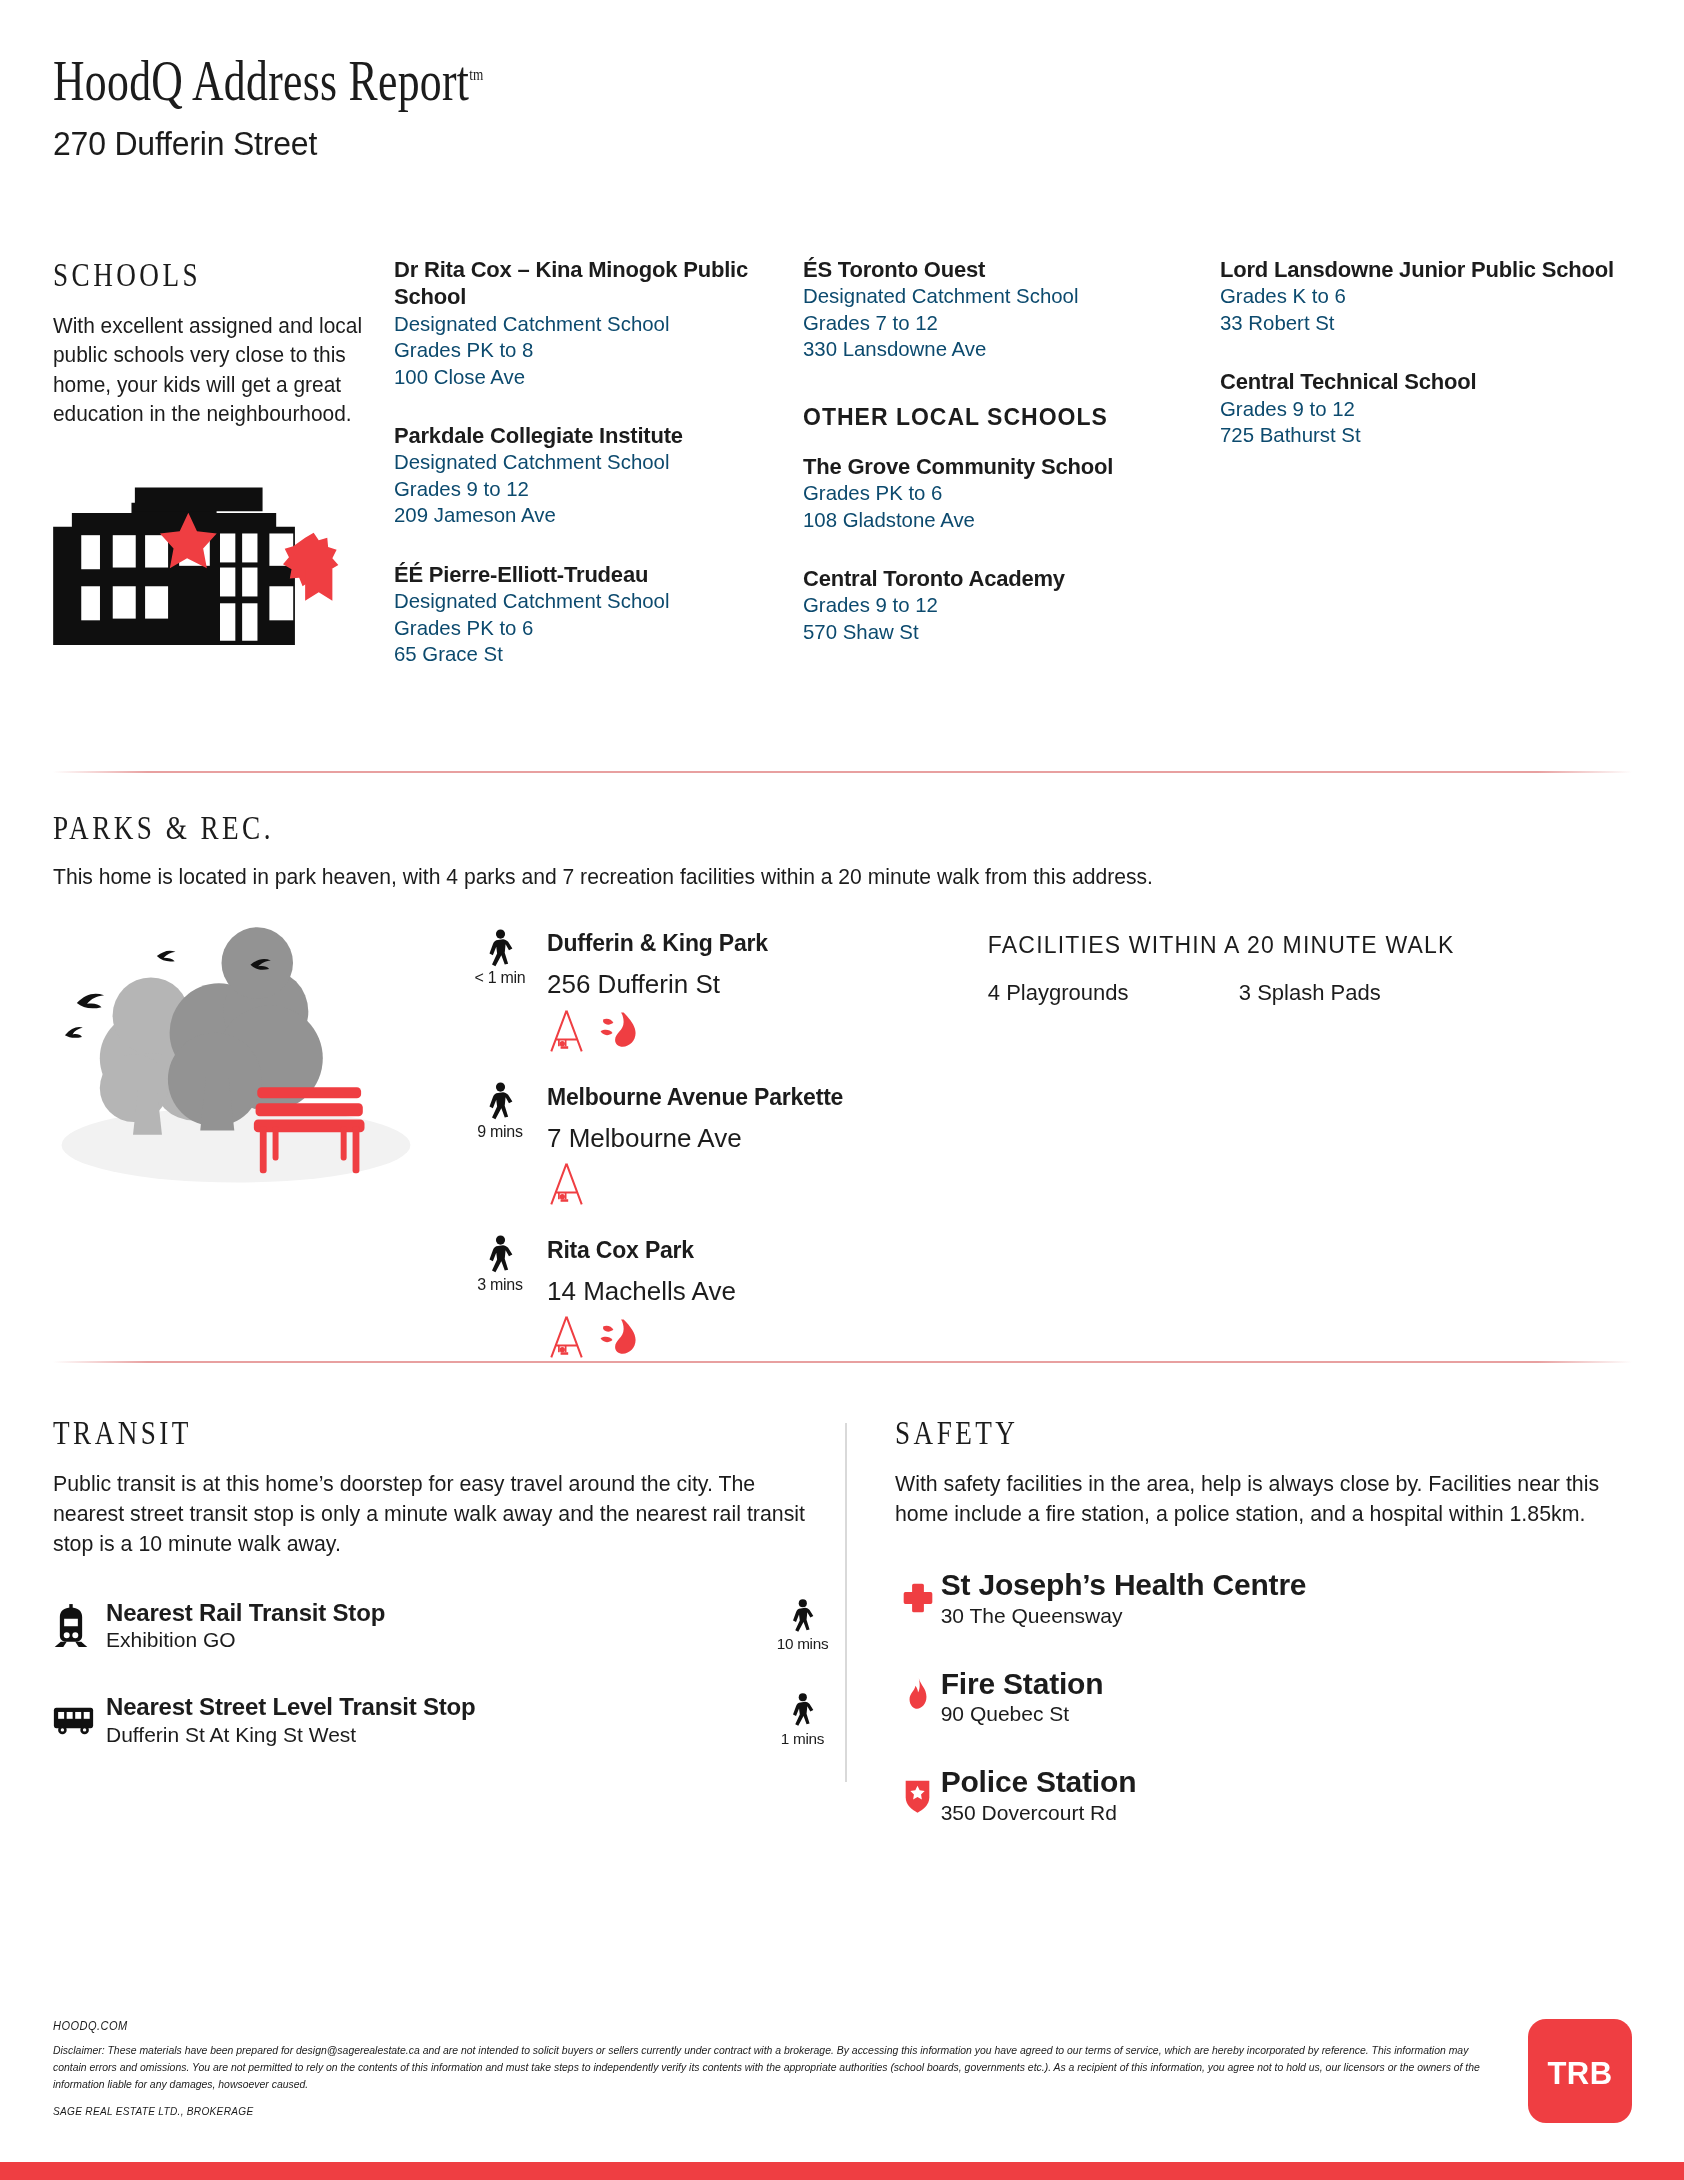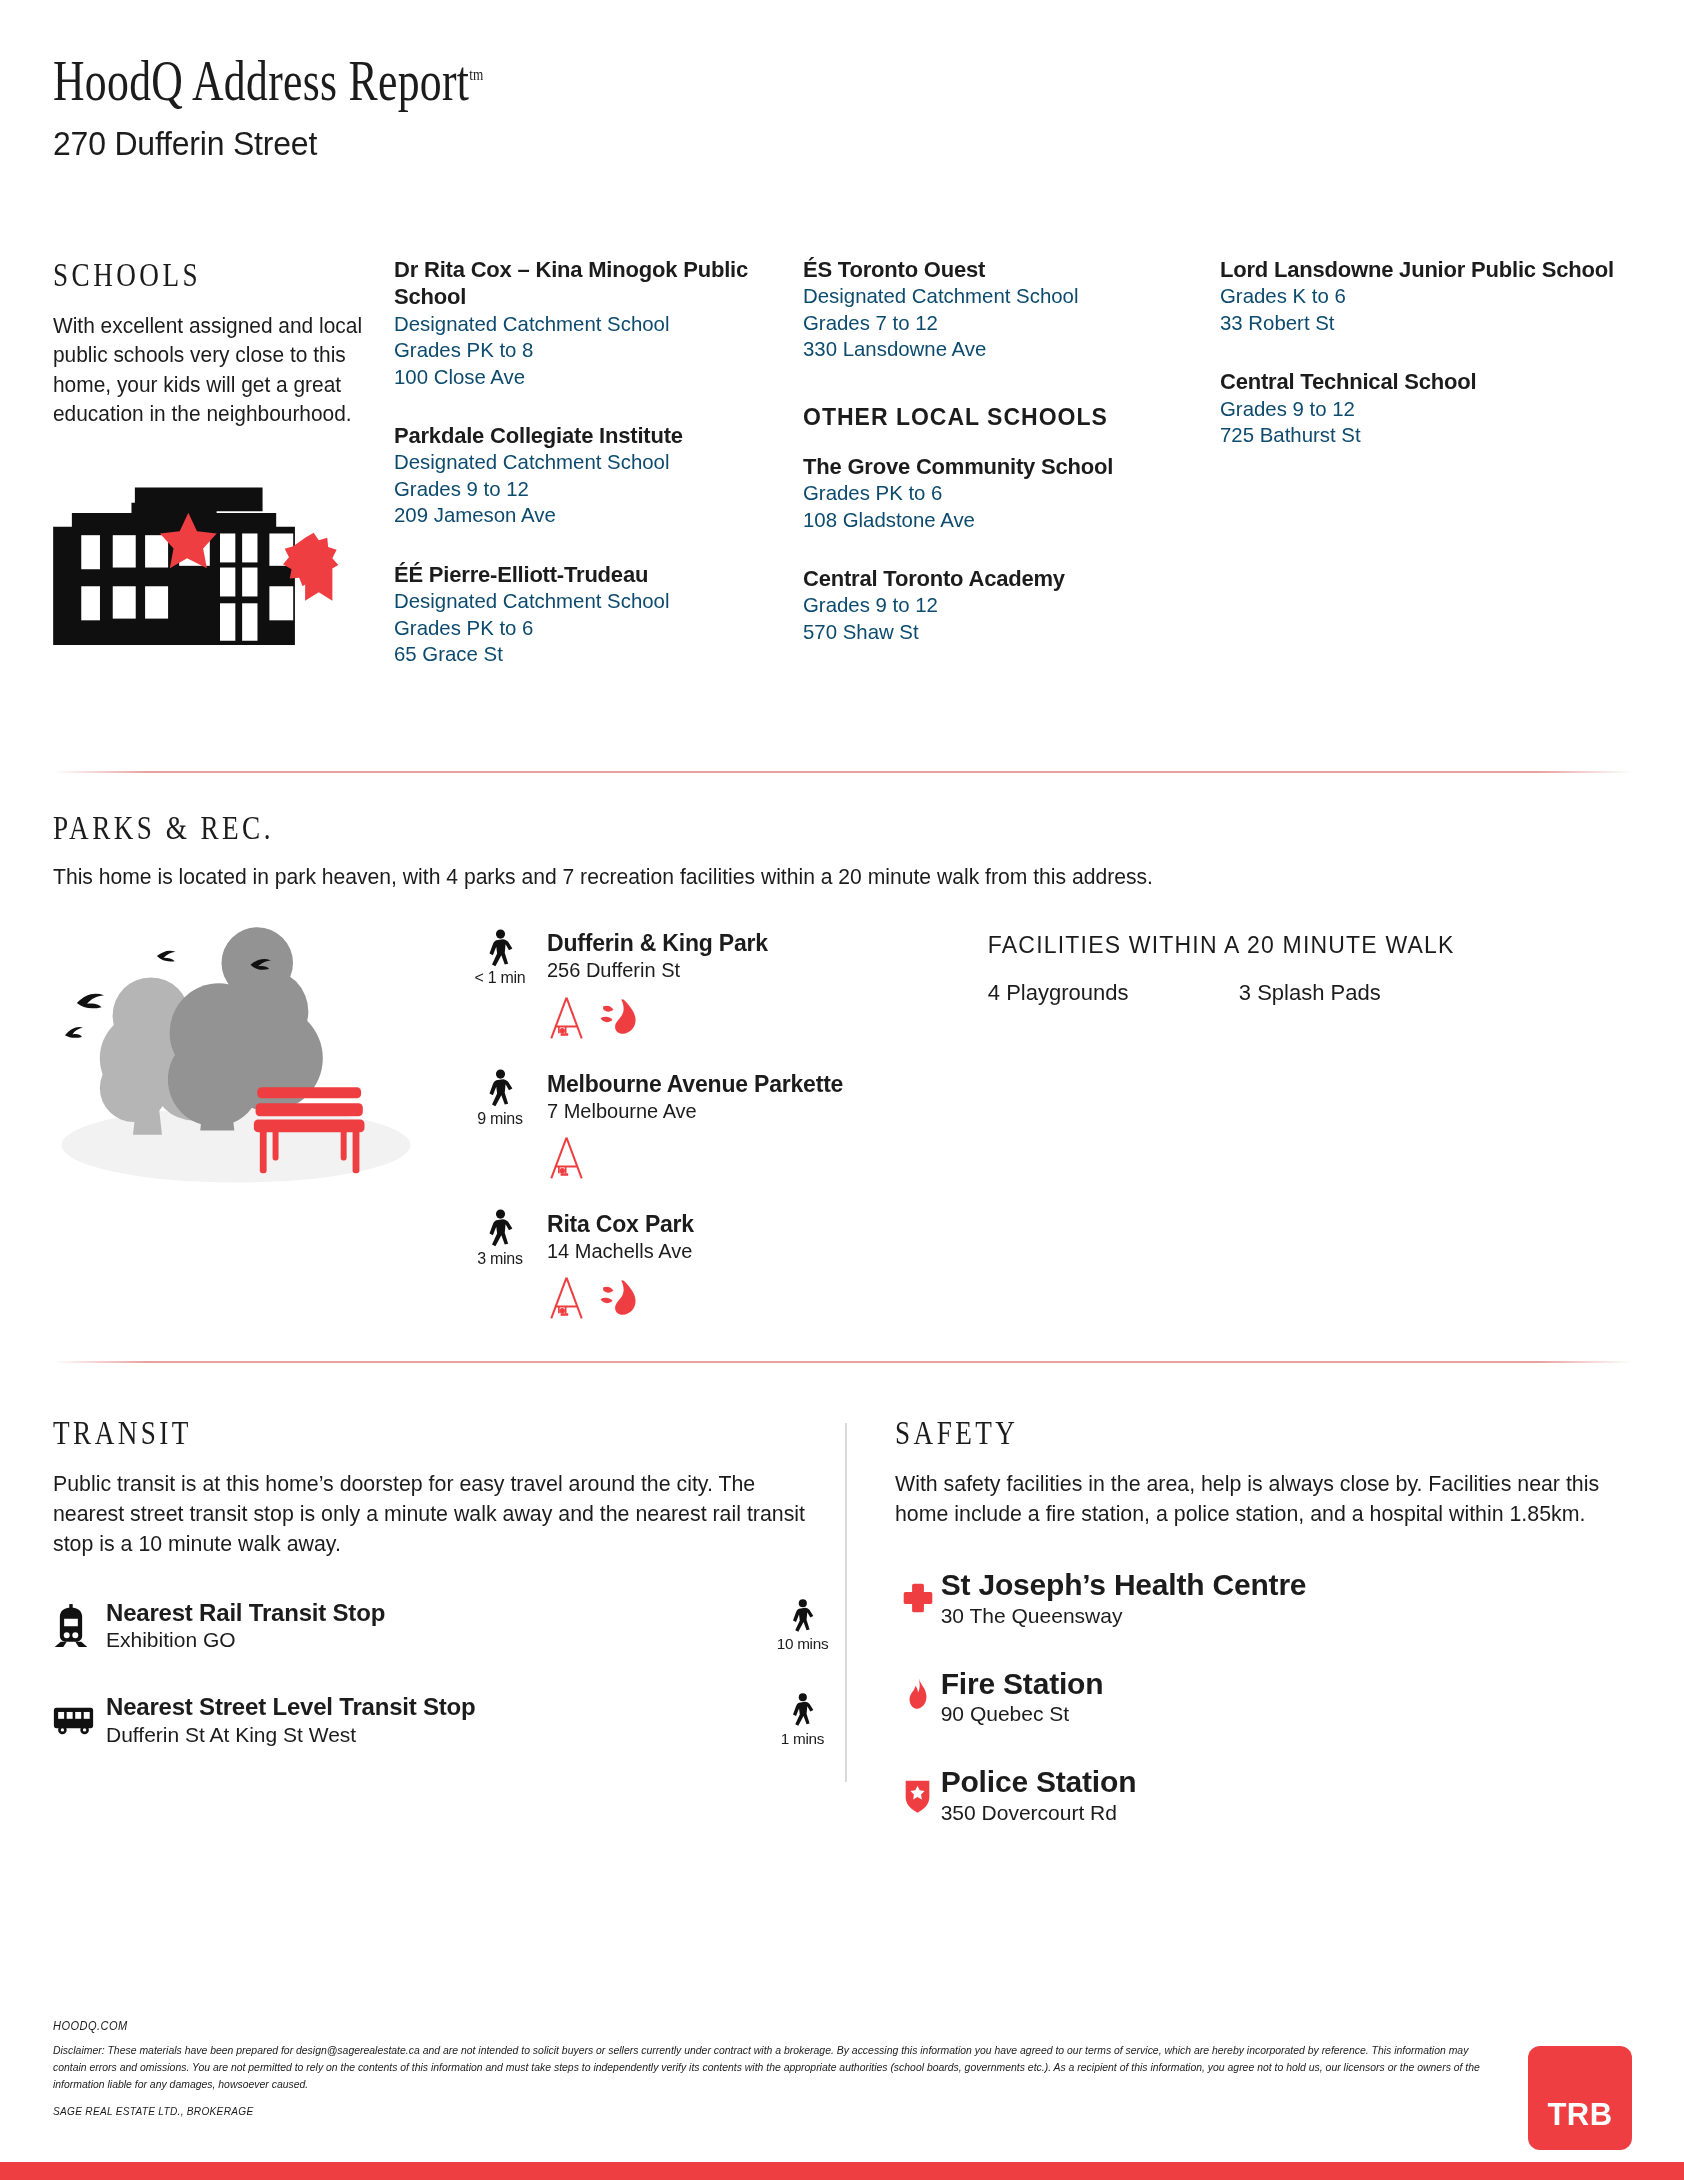--- a/index.html
+++ b/index.html
@@ -107,21 +107,21 @@
   .park-art { width: 400px; flex: 0 0 400px; }
   .park-list { width: 528px; flex: 0 0 528px; padding-top: 6.8px; }
   .facilities { flex: 1; padding-top: 10.2px; padding-left: 6.8px; }
 
   .park-row { display: flex; align-items: flex-start; margin-bottom: 5.1px; }
   .walk { width: 94px; flex: 0 0 94px; text-align: center; }
   .walk-ico { display: block; margin: 0 auto; }
   .walk-time { font-size: 16px; margin-top: 1.7px; letter-spacing: -0.3px; }
   .park-info { padding-top: 1.7px; }
   .park-name { font-size: 23px; font-weight: bold; letter-spacing: -0.2px; }
-  .park-addr { font-size: 20px; margin-top: 2px; }
+  .park-addr { font-size: 26px; margin-top: 12px; }
   .amenities { margin: 8.5px 0 29px 94px; display: flex; gap: 12px; align-items: center; height: 44px; }
 
   .fac-head { font-size: 23px; font-weight: normal; letter-spacing: 1.2px; }
   .fac-row { display: flex; margin-top: 20.4px; }
   .fac-item { font-size: 22px; }
   .fac-item:first-child { width: 251px; flex: 0 0 251px; }
 
   
   .lower { position: absolute; left: 53px; top: 1414px; width: 1579px; display: flex; }
   .transit { width: 792px; flex: 0 0 792px; }
@@ -144,24 +144,23 @@
   .s-sub { font-size: 21px; margin-top: 1.7px; }
 
   
   .footer { position: absolute; left: 53px; top: 2019px; width: 1579px; display: flex; }
   .foot-text { flex: 1; padding-right: 25.6px; font-style: italic; }
   .foot-brand { font-size: 12px; letter-spacing: 0.5px; transform: scaleX(0.92); transform-origin: left; }
   .foot-disc { font-size: 10.6px; line-height: 1.62; margin-top: 8.5px; transform: scaleX(0.985); transform-origin: left top; }
   .foot-legal { font-size: 11px; letter-spacing: 0.3px; margin-top: 12px; transform: scaleX(0.92); transform-origin: left; }
   .trb {
     width: 104px; height: 104px; flex: 0 0 104px;
-    border-radius: 12px;
+    border-radius: 18px;
     display: flex; align-items: flex-end; justify-content: center;
-    padding-bottom: 17px;
-    margin-top: 27px;
+    padding-bottom: 31px;
   }
   .trb span { color: #fff; font-size: 31px; font-weight: bold; letter-spacing: 0.4px; }
 
   .bottombar { position: absolute; left: 0; bottom: 0; width: 1685px; height: 19px; }
 </style>
 </head>
 <body>
 
 <div class="page">
 

